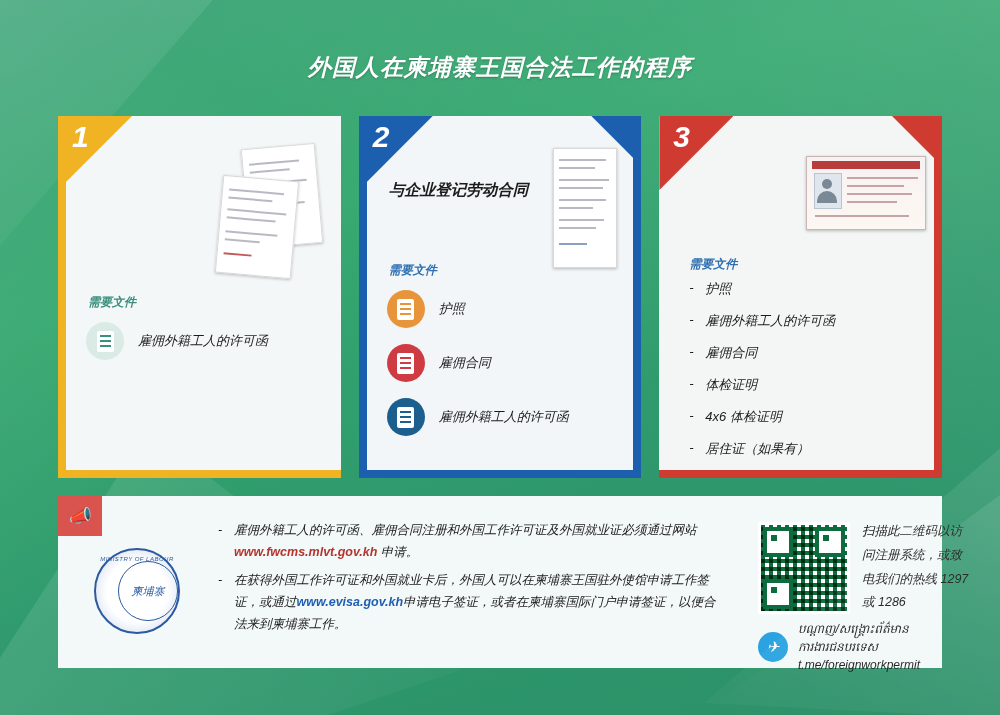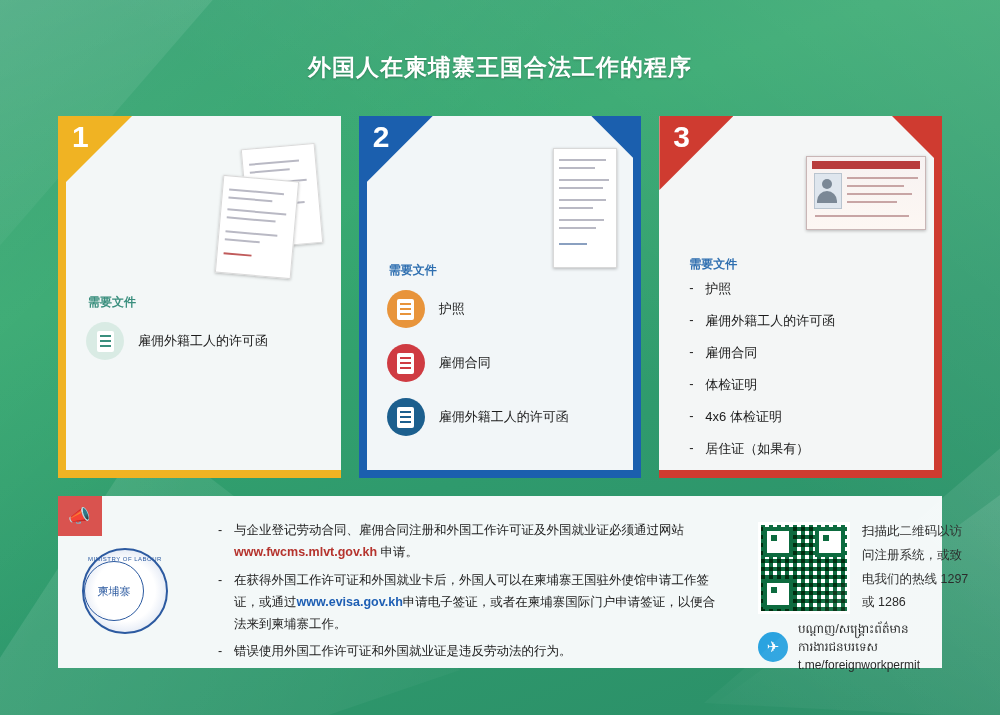--- a/index.html
+++ b/index.html
@@ -15,20 +15,21 @@
   }
   .poster {
     position: relative;
     width: 1000px;
     height: 715px;
     background:
       linear-gradient(135deg, rgba(255,255,255,0.10) 0%, rgba(255,255,255,0) 40%),
       linear-gradient(215deg, rgba(255,255,255,0.12) 0%, rgba(255,255,255,0) 45%),
       linear-gradient(160deg, #2f9e6e 0%, #35a86f 30%, #2f9a6d 60%, #2b8f68 100%);
     overflow: hidden;
+    font-style: italic;
   }
   
   .poster::before {
     content: "";
     position: absolute;
     left: -60px; top: 430px;
     width: 520px; height: 320px;
     background: linear-gradient(115deg, rgba(255,255,255,0.13), rgba(255,255,255,0.02));
     clip-path: polygon(0 100%, 40% 0, 100% 75%, 55% 100%);
     pointer-events: none;
@@ -258,26 +259,26 @@
     position: absolute;
     left: 0; top: 0;
     width: 44px; height: 40px;
     background: #d9534f;
     clip-path: polygon(0 0, 100% 0, 100% 100%, 0 100%);
     display: flex; align-items: center; justify-content: center;
     color: #fff; font-size: 18px;
   }
   .emblem {
     position: absolute;
-    left: 24px; top: 52px;
+    left: 36px; top: 52px;
     width: 82px; height: 82px;
     border-radius: 50%;
     border: 2px solid #2c5aa0;
     background: radial-gradient(circle at 50% 50%, #ffffff 52%, #e9eef7 70%, #ffffff 80%);
-    display: flex; align-items: center; justify-content: flex-start;
+    display: flex; align-items: center; justify-content: flex-end;
   }
   .emblem-inner {
     width: 58px; height: 58px;
     border-radius: 50%;
     border: 1.5px solid #2c5aa0;
     display: flex; align-items: center; justify-content: center;
     color: #2c5aa0;
     font-size: 11px;
     text-align: center;
     line-height: 1.1;
@@ -428,20 +429,21 @@
         <div class="ln" style="top:18px;width:58%"></div>
         <div class="ln" style="top:30px;width:80%"></div>
         <div class="ln" style="top:38px;width:70%"></div>
         <div class="ln" style="top:50px;width:76%"></div>
         <div class="ln" style="top:58px;width:54%"></div>
         <div class="ln" style="top:70px;width:72%"></div>
         <div class="ln" style="top:78px;width:60%"></div>
         <div class="ln" style="top:94px;width:44%;background:#8aa0c0"></div>
       </div>
 
+      <div class="card-heading">与企业登记劳动合同</div>
       <div class="docs-label">需要文件</div>
 
       <ul class="doc-list" style="top:174px">
         <li class="doc-item">
           <span class="doc-ico" style="background:#e8943b;color:#e8943b">
             <span class="sheet"></span>
           </span>
           <span class="doc-text">护照</span>
         </li>
         <li class="doc-item">
@@ -494,27 +496,24 @@
   <div class="footer">
     <div class="megaphone">📣</div>
 
     <div class="emblem">
       <div class="emblem-ring-text">MINISTRY OF LABOUR</div>
       <div class="emblem-inner">柬埔寨</div>
     </div>
 
     <ul class="footer-notes">
       <li>
-        <span>与企业登记劳动合同、雇佣合同注册和外国工作许可证及外国就业证必须通过网站 </span><span class="lnk">www.fwcms.mlvt.gov.kh</span><span> 申请。</span>
+        <span>雇佣外籍工人的许可函、雇佣合同注册和外国工作许可证及外国就业证必须通过网站 </span><span class="lnk">www.fwcms.mlvt.gov.kh</span><span> 申请。</span>
       </li>
       <li>
         <span>在获得外国工作许可证和外国就业卡后，外国人可以在柬埔寨王国驻外使馆申请工作签证，或通过</span><span class="lnk-blue">www.evisa.gov.kh</span><span>申请电子签证，或者在柬埔寨国际门户申请签证，以便合法来到柬埔寨工作。</span>
-      </li>
-      <li>
-        <span>错误使用外国工作许可证和外国就业证是违反劳动法的行为。</span>
       </li>
     </ul>
 
     <div class="qr">
       <div class="qr-eye" style="left:2px;top:2px">
           <i></i>
         </div>
       <div class="qr-eye" style="right:2px;top:2px">
           <i></i>
         </div>

